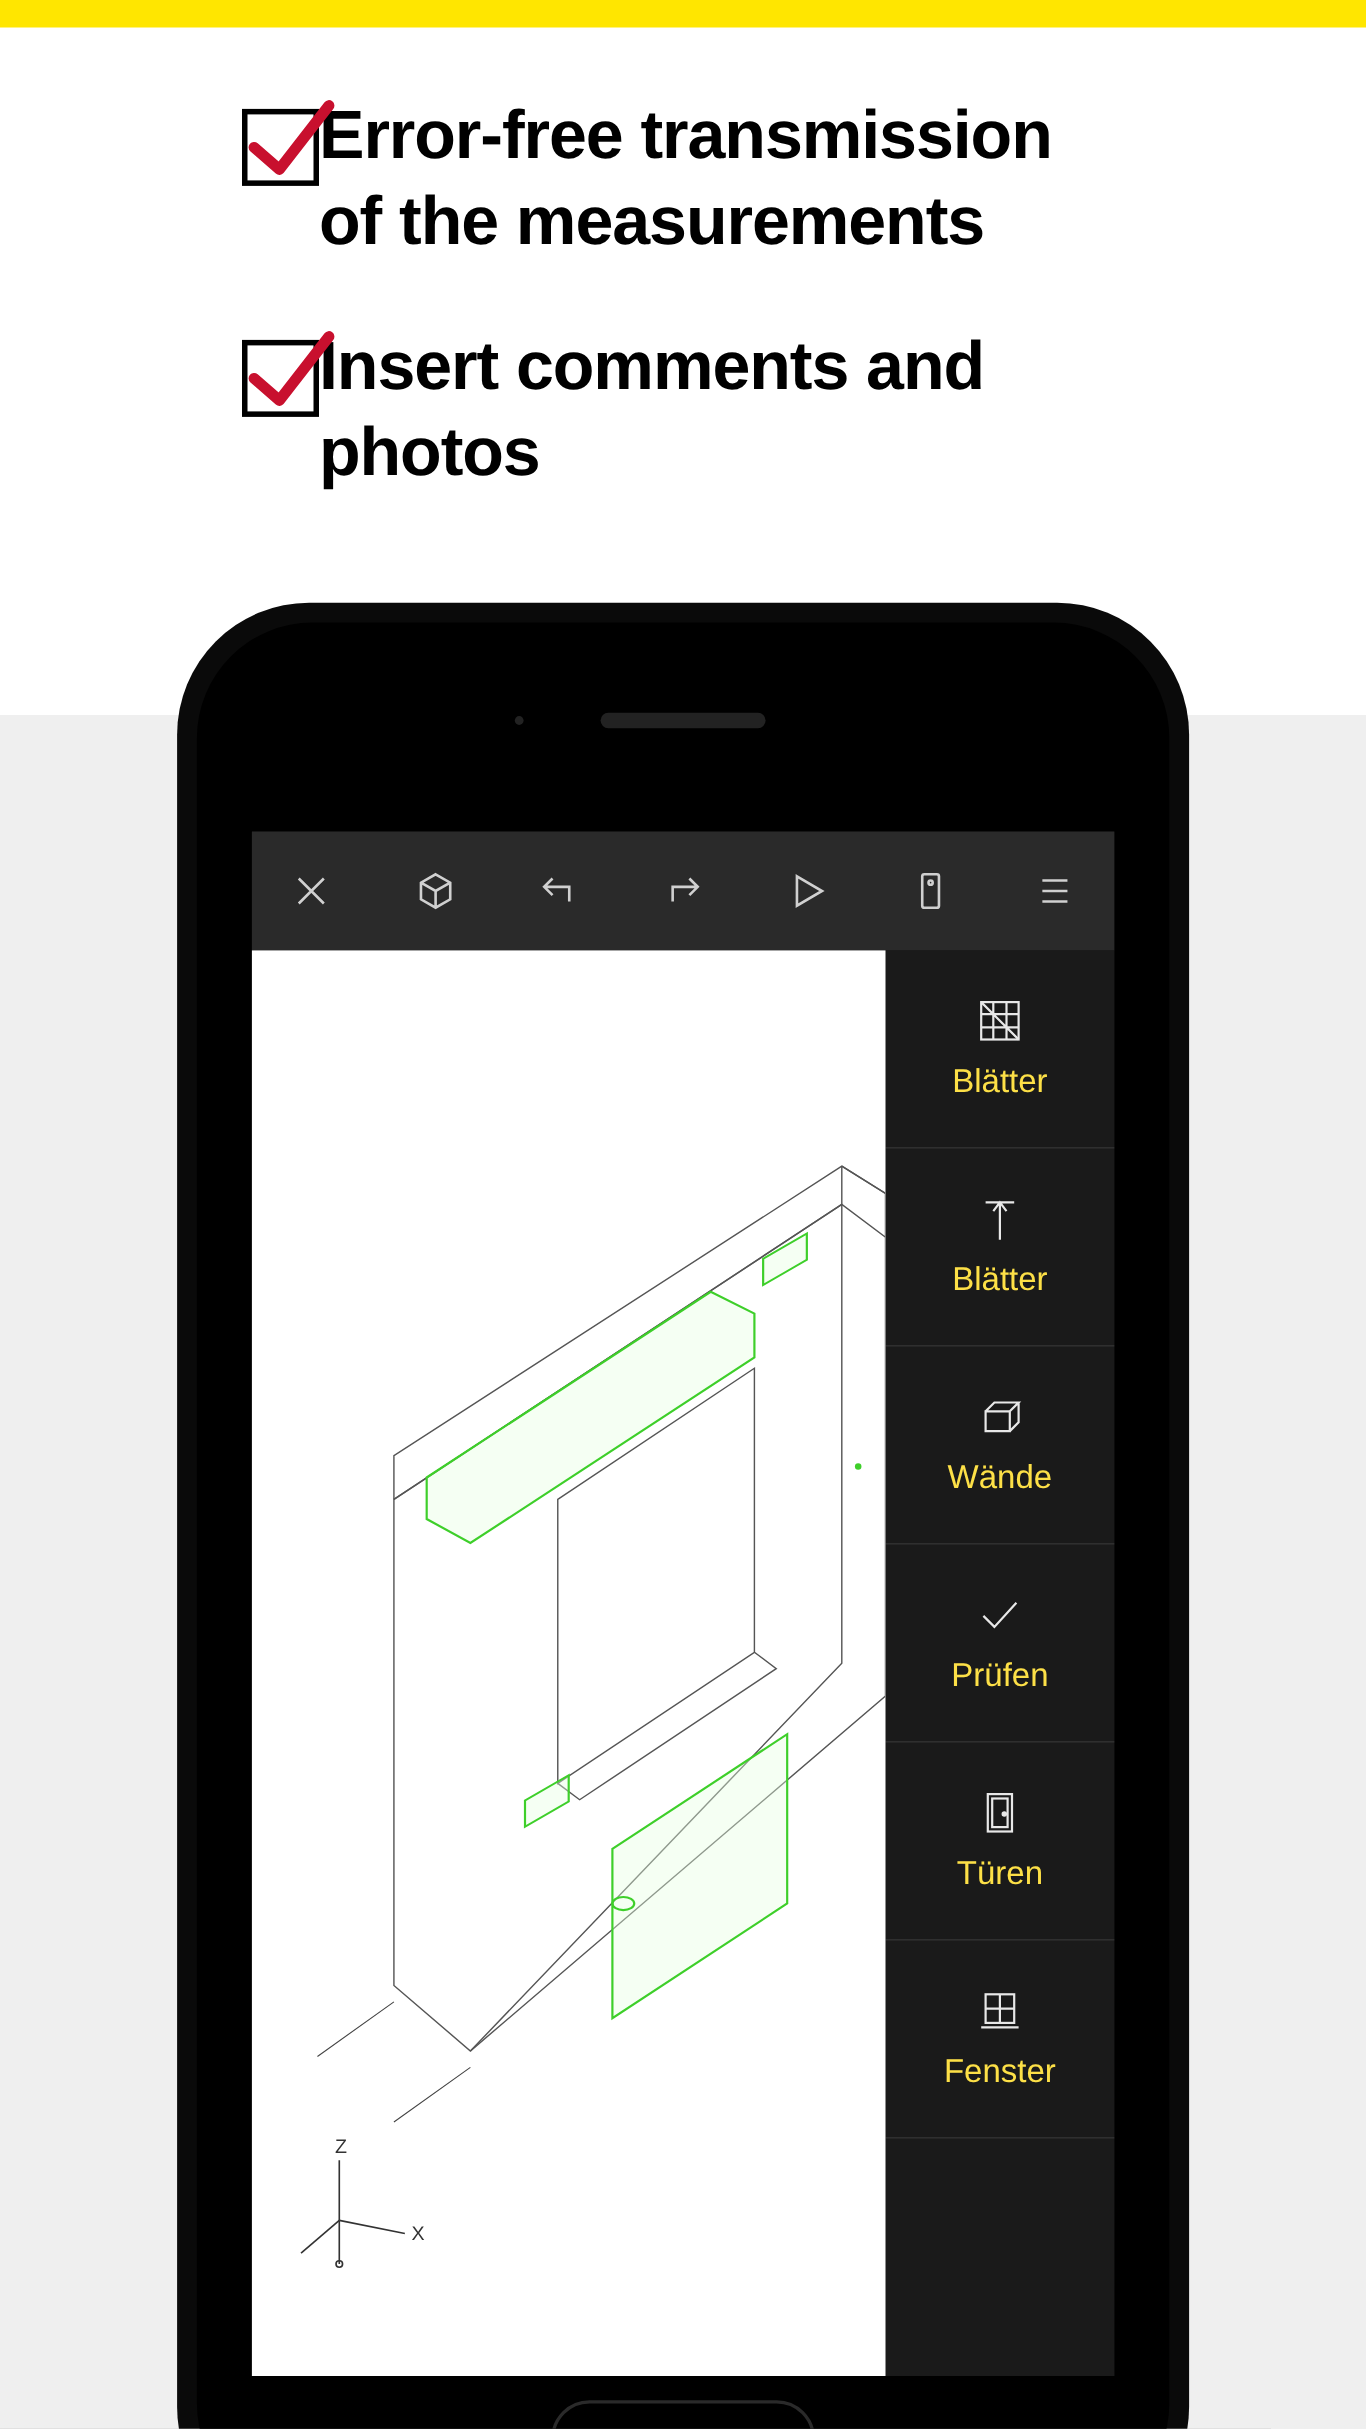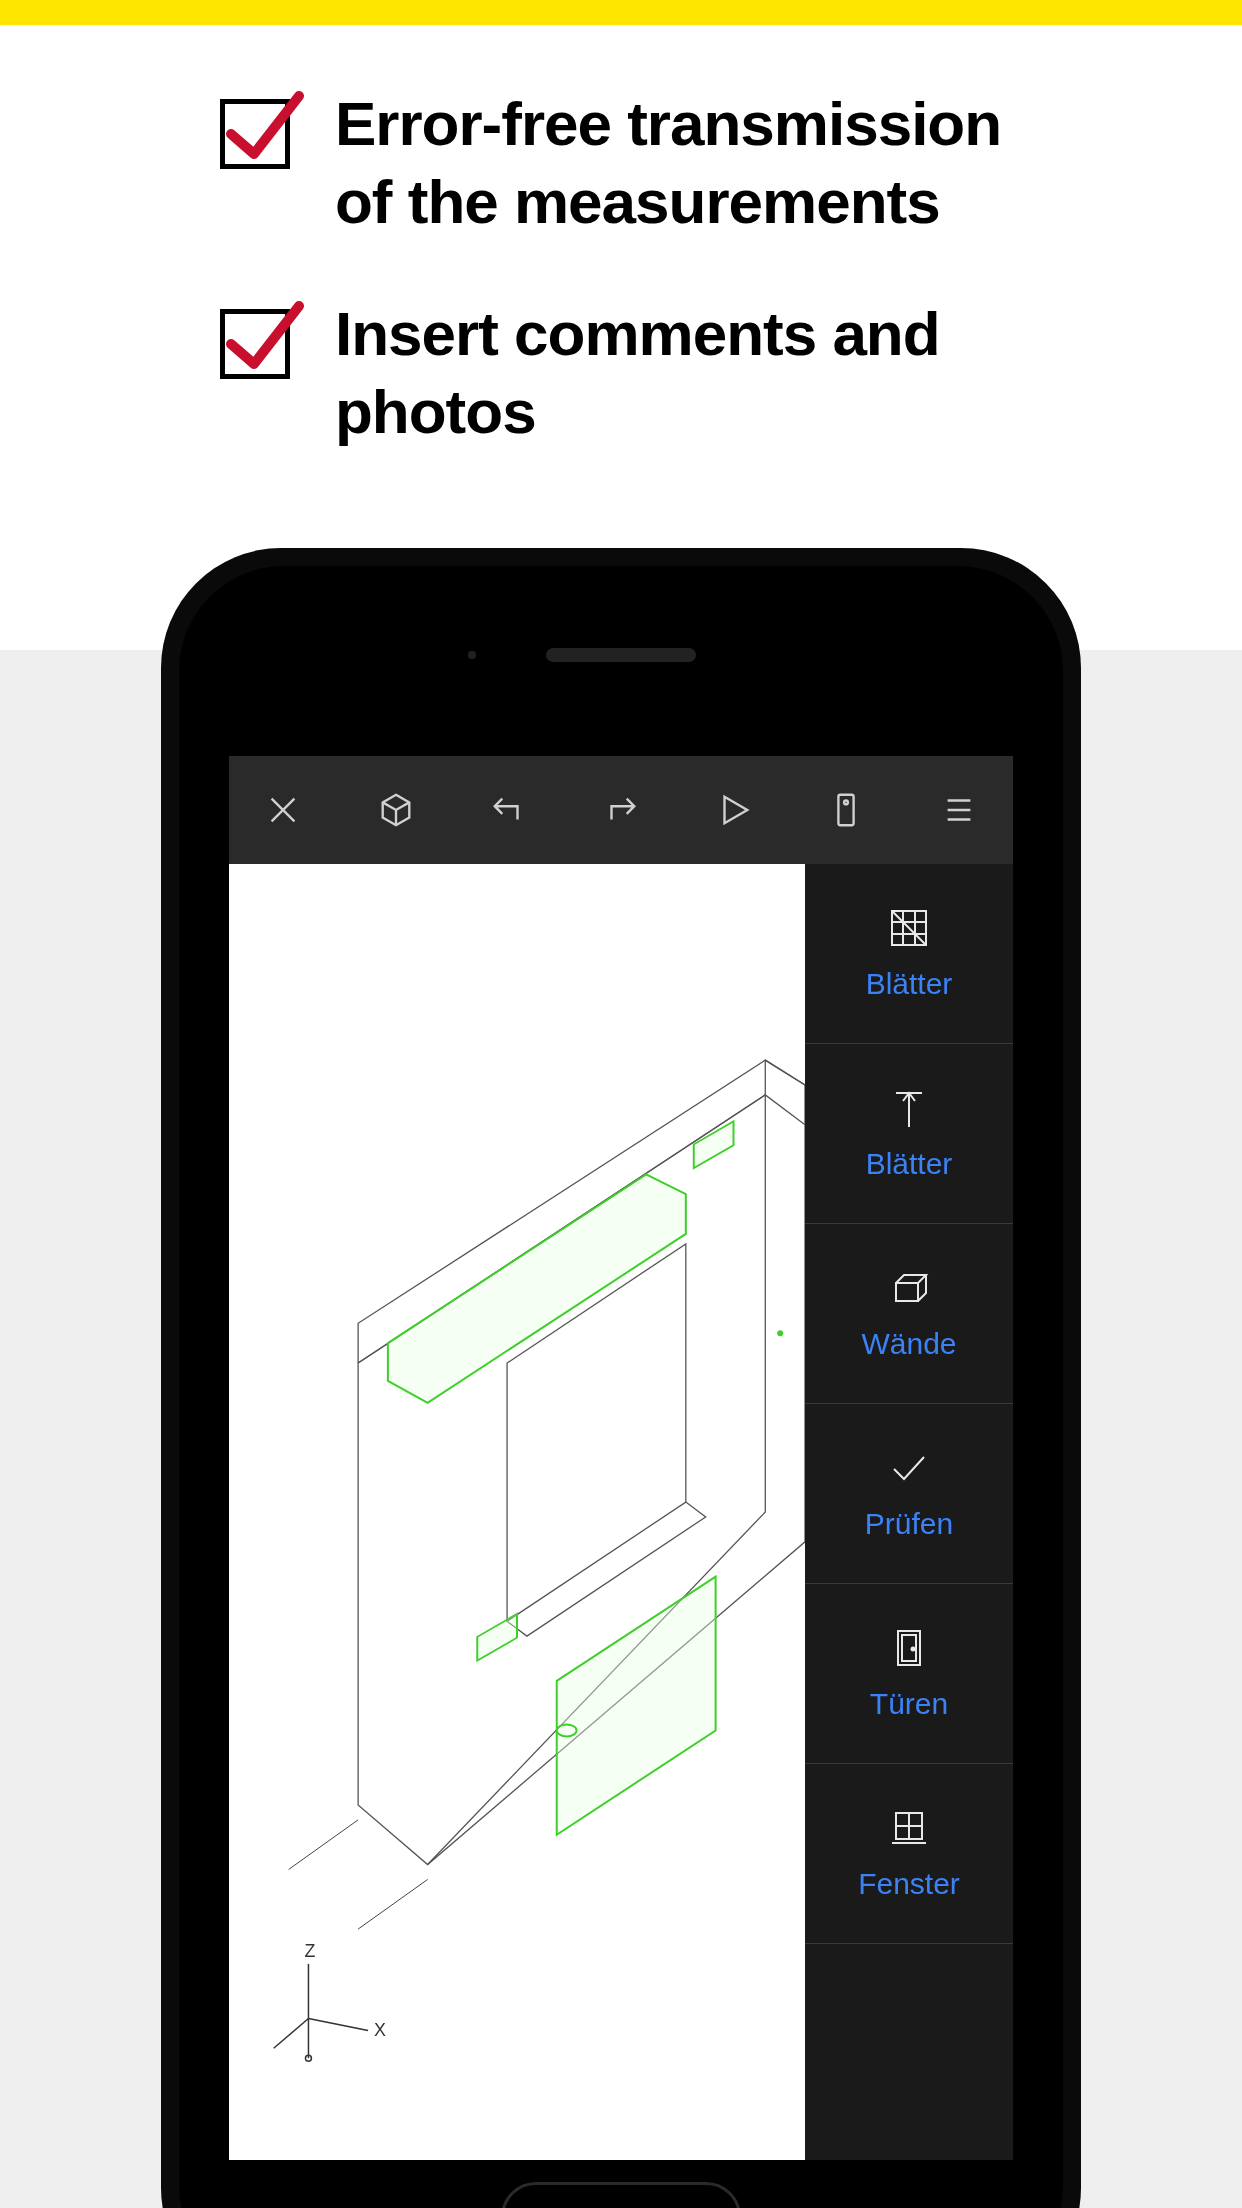--- a/index.html
+++ b/index.html
@@ -15,21 +15,20 @@
   width: 100%;
   height: 25px;
   background: #ffe600;
 }
 .features {
   padding: 60px 220px 30px 220px;
 }
 .feature-item {
   display: flex;
   align-items: flex-start;
-  gap: 45px;
   margin-bottom: 55px;
 }
 .checkmark-box {
   flex: 0 0 70px;
   height: 70px;
   position: relative;
   border: 5px solid #000;
   margin-top: 14px;
 }
 .checkmark-box svg {
@@ -147,21 +146,21 @@
   flex-direction: column;
 }
 .side-item {
   height: 180px;
   border-bottom: 1px solid #3a3a3a;
   display: flex;
   flex-direction: column;
   align-items: center;
   justify-content: center;
   gap: 18px;
-  color: #3b82f6;
+  color: #fde047;
 }
 .side-item-label { font-size: 30px; }
 .side-item-icon { width: 42px; height: 42px; display:flex; align-items:center; justify-content:center; }
 .side-item-icon svg { width: 42px; height: 42px; }
 .side-item-icon svg * { stroke: #e8e8e8; stroke-width: 2; fill: none; }
 .home-btn {
   position: absolute;
   bottom: 38px;
   left: 50%;
   transform: translateX(-50%);

